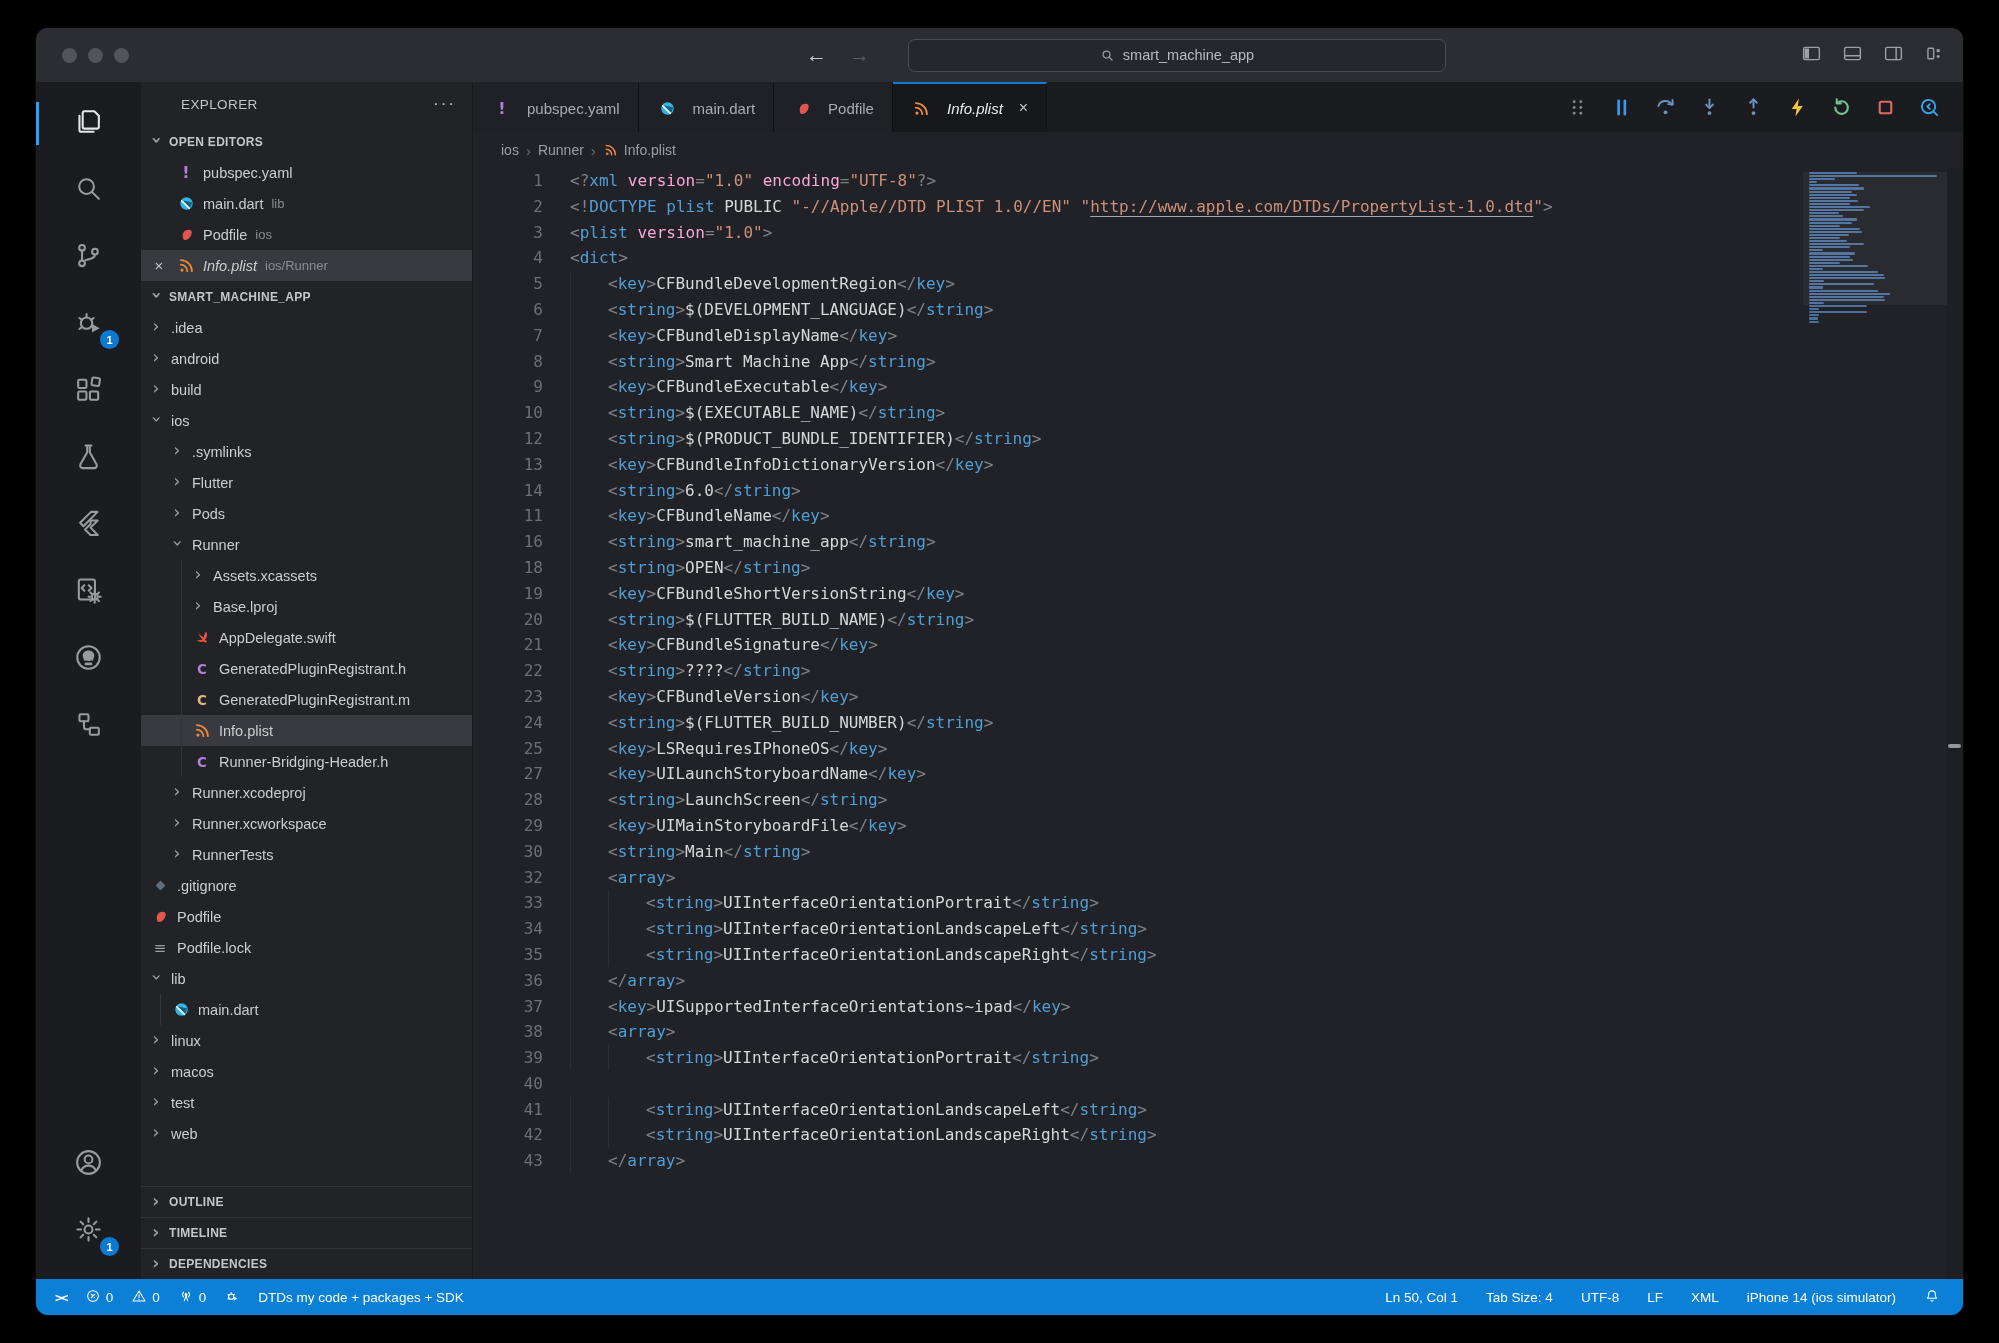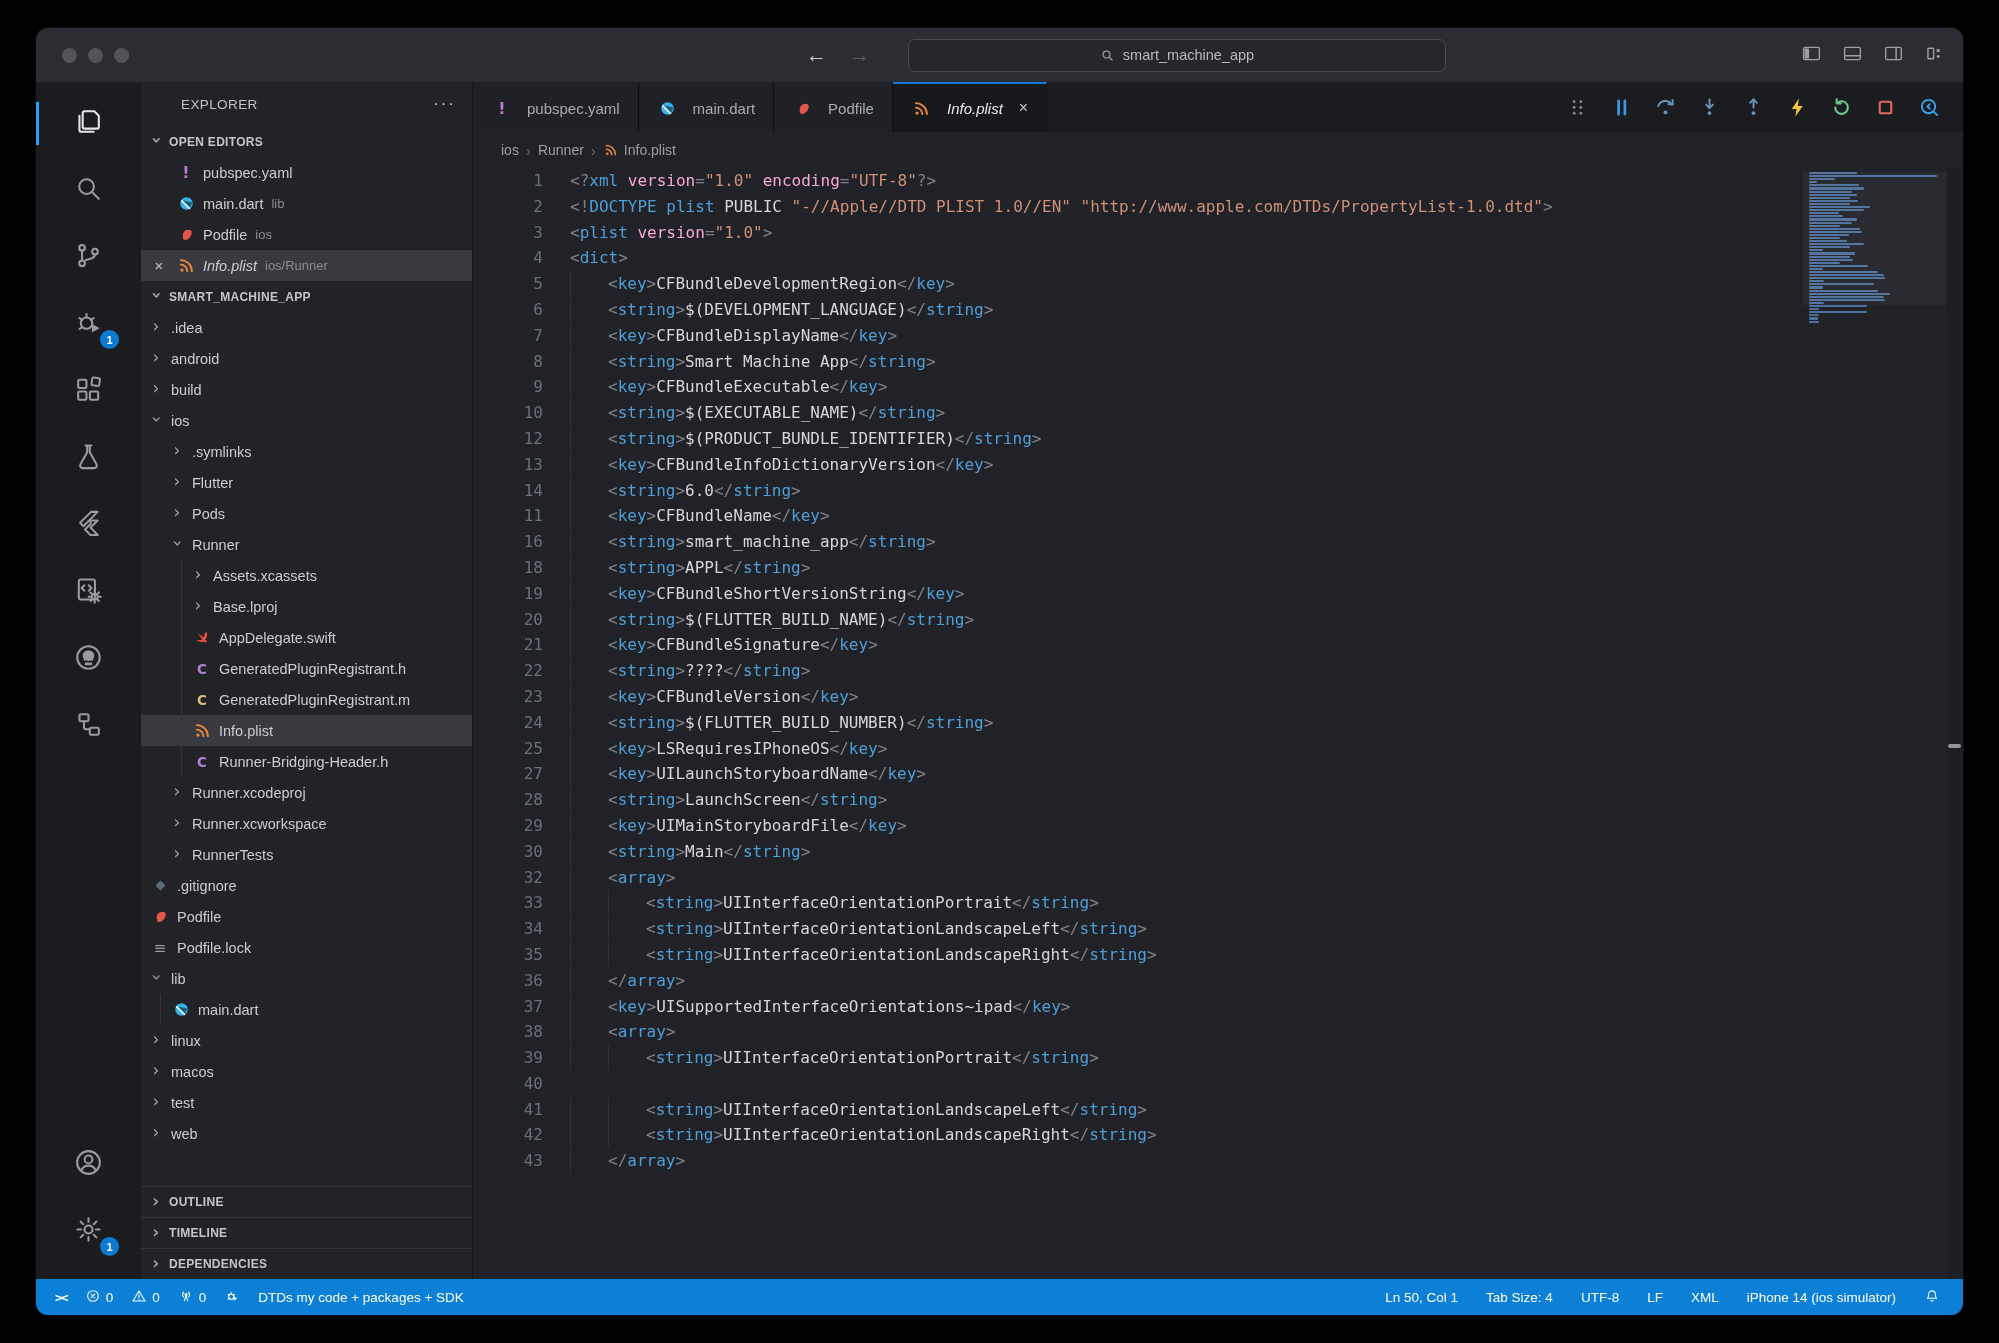--- a/index.html
+++ b/index.html
@@ -63,21 +63,21 @@
   .breadcrumbs{height:36px;display:flex;align-items:center;gap:7px;padding-left:28px;font-size:14px;color:#9d9ea4;flex:none;}
   .breadcrumbs .sep{color:#6d6e74;font-size:15px;}
   .bc-item{display:flex;align-items:center;gap:5px;}
   .bc-item svg{width:14px;height:14px;}
   
   .codearea{flex:1;position:relative;overflow:hidden;font-family:"DejaVu Sans Mono",monospace;font-size:16px;}
   .code-line{display:flex;height:25.8px;line-height:25.8px;white-space:pre;}
   .gutter{width:70px;flex:none;text-align:right;color:#6b7078;margin-right:27px;}
   .iu{display:inline-block;width:38px;height:25px;border-left:1px solid #2e2f35;vertical-align:top;}
   .p{color:#7e8085}.t{color:#4f9fd6}.a{color:#f9a8d4}.s{color:#ce9178}.x{color:#d6d7da}
-  .u{color:#ce9178;text-decoration-color:#a5a6aa;text-underline-offset:4px;}
+  .u{color:#ce9178;text-decoration:underline;text-decoration-color:#a5a6aa;text-underline-offset:4px;}
   .minimap{position:absolute;right:22px;top:4px;width:132px;}
   .mm-row{height:2.1px;margin-bottom:1px;background:#4d6f9b;border-radius:1px;}
   .mm-slider{position:absolute;left:-6px;right:-22px;top:0;background:rgba(255,255,255,0.045);}
   .scrollstrip{position:absolute;right:0;top:0;bottom:0;width:16px;background:#1e1f24;}
   .scrollthumb{position:absolute;right:2px;top:576px;width:13px;height:4px;border-radius:2px;background:#94959a;}
   
   .statusbar{height:36px;background:#0b80d6;flex:none;display:flex;align-items:center;color:#fff;
     font-size:13.5px;padding:0 14px 0 10px;}
   .st-item{display:flex;align-items:center;gap:5px;padding:0 9px;height:100%;}
   .st-item svg{width:16px;height:16px;}
@@ -573,21 +573,21 @@
             <div class="code-line"><div class="gutter">6</div><div><span class="iu"></span><span class="p">&lt;</span><span class="t">string</span><span class="p">&gt;</span><span class="x">$(DEVELOPMENT_LANGUAGE)</span><span class="p">&lt;/</span><span class="t">string</span><span class="p">&gt;</span></div></div>
             <div class="code-line"><div class="gutter">7</div><div><span class="iu"></span><span class="p">&lt;</span><span class="t">key</span><span class="p">&gt;</span><span class="x">CFBundleDisplayName</span><span class="p">&lt;/</span><span class="t">key</span><span class="p">&gt;</span></div></div>
             <div class="code-line"><div class="gutter">8</div><div><span class="iu"></span><span class="p">&lt;</span><span class="t">string</span><span class="p">&gt;</span><span class="x">Smart Machine App</span><span class="p">&lt;/</span><span class="t">string</span><span class="p">&gt;</span></div></div>
             <div class="code-line"><div class="gutter">9</div><div><span class="iu"></span><span class="p">&lt;</span><span class="t">key</span><span class="p">&gt;</span><span class="x">CFBundleExecutable</span><span class="p">&lt;/</span><span class="t">key</span><span class="p">&gt;</span></div></div>
             <div class="code-line"><div class="gutter">10</div><div><span class="iu"></span><span class="p">&lt;</span><span class="t">string</span><span class="p">&gt;</span><span class="x">$(EXECUTABLE_NAME)</span><span class="p">&lt;/</span><span class="t">string</span><span class="p">&gt;</span></div></div>
             <div class="code-line"><div class="gutter">12</div><div><span class="iu"></span><span class="p">&lt;</span><span class="t">string</span><span class="p">&gt;</span><span class="x">$(PRODUCT_BUNDLE_IDENTIFIER)</span><span class="p">&lt;/</span><span class="t">string</span><span class="p">&gt;</span></div></div>
             <div class="code-line"><div class="gutter">13</div><div><span class="iu"></span><span class="p">&lt;</span><span class="t">key</span><span class="p">&gt;</span><span class="x">CFBundleInfoDictionaryVersion</span><span class="p">&lt;/</span><span class="t">key</span><span class="p">&gt;</span></div></div>
             <div class="code-line"><div class="gutter">14</div><div><span class="iu"></span><span class="p">&lt;</span><span class="t">string</span><span class="p">&gt;</span><span class="x">6.0</span><span class="p">&lt;/</span><span class="t">string</span><span class="p">&gt;</span></div></div>
             <div class="code-line"><div class="gutter">11</div><div><span class="iu"></span><span class="p">&lt;</span><span class="t">key</span><span class="p">&gt;</span><span class="x">CFBundleName</span><span class="p">&lt;/</span><span class="t">key</span><span class="p">&gt;</span></div></div>
             <div class="code-line"><div class="gutter">16</div><div><span class="iu"></span><span class="p">&lt;</span><span class="t">string</span><span class="p">&gt;</span><span class="x">smart_machine_app</span><span class="p">&lt;/</span><span class="t">string</span><span class="p">&gt;</span></div></div>
-            <div class="code-line"><div class="gutter">18</div><div><span class="iu"></span><span class="p">&lt;</span><span class="t">string</span><span class="p">&gt;</span><span class="x">APPL</span><span class="p">&lt;/</span><span class="t">string</span><span class="p">&gt;</span></div></div>
+            <div class="code-line"><div class="gutter">18</div><div><span class="iu"></span><span class="p">&lt;</span><span class="t">string</span><span class="p">&gt;</span><span class="x">OPEN</span><span class="p">&lt;/</span><span class="t">string</span><span class="p">&gt;</span></div></div>
             <div class="code-line"><div class="gutter">19</div><div><span class="iu"></span><span class="p">&lt;</span><span class="t">key</span><span class="p">&gt;</span><span class="x">CFBundleShortVersionString</span><span class="p">&lt;/</span><span class="t">key</span><span class="p">&gt;</span></div></div>
             <div class="code-line"><div class="gutter">20</div><div><span class="iu"></span><span class="p">&lt;</span><span class="t">string</span><span class="p">&gt;</span><span class="x">$(FLUTTER_BUILD_NAME)</span><span class="p">&lt;/</span><span class="t">string</span><span class="p">&gt;</span></div></div>
             <div class="code-line"><div class="gutter">21</div><div><span class="iu"></span><span class="p">&lt;</span><span class="t">key</span><span class="p">&gt;</span><span class="x">CFBundleSignature</span><span class="p">&lt;/</span><span class="t">key</span><span class="p">&gt;</span></div></div>
             <div class="code-line"><div class="gutter">22</div><div><span class="iu"></span><span class="p">&lt;</span><span class="t">string</span><span class="p">&gt;</span><span class="x">????</span><span class="p">&lt;/</span><span class="t">string</span><span class="p">&gt;</span></div></div>
             <div class="code-line"><div class="gutter">23</div><div><span class="iu"></span><span class="p">&lt;</span><span class="t">key</span><span class="p">&gt;</span><span class="x">CFBundleVersion</span><span class="p">&lt;/</span><span class="t">key</span><span class="p">&gt;</span></div></div>
             <div class="code-line"><div class="gutter">24</div><div><span class="iu"></span><span class="p">&lt;</span><span class="t">string</span><span class="p">&gt;</span><span class="x">$(FLUTTER_BUILD_NUMBER)</span><span class="p">&lt;/</span><span class="t">string</span><span class="p">&gt;</span></div></div>
             <div class="code-line"><div class="gutter">25</div><div><span class="iu"></span><span class="p">&lt;</span><span class="t">key</span><span class="p">&gt;</span><span class="x">LSRequiresIPhoneOS</span><span class="p">&lt;/</span><span class="t">key</span><span class="p">&gt;</span></div></div>
             <div class="code-line"><div class="gutter">27</div><div><span class="iu"></span><span class="p">&lt;</span><span class="t">key</span><span class="p">&gt;</span><span class="x">UILaunchStoryboardName</span><span class="p">&lt;/</span><span class="t">key</span><span class="p">&gt;</span></div></div>
             <div class="code-line"><div class="gutter">28</div><div><span class="iu"></span><span class="p">&lt;</span><span class="t">string</span><span class="p">&gt;</span><span class="x">LaunchScreen</span><span class="p">&lt;/</span><span class="t">string</span><span class="p">&gt;</span></div></div>
             <div class="code-line"><div class="gutter">29</div><div><span class="iu"></span><span class="p">&lt;</span><span class="t">key</span><span class="p">&gt;</span><span class="x">UIMainStoryboardFile</span><span class="p">&lt;/</span><span class="t">key</span><span class="p">&gt;</span></div></div>

